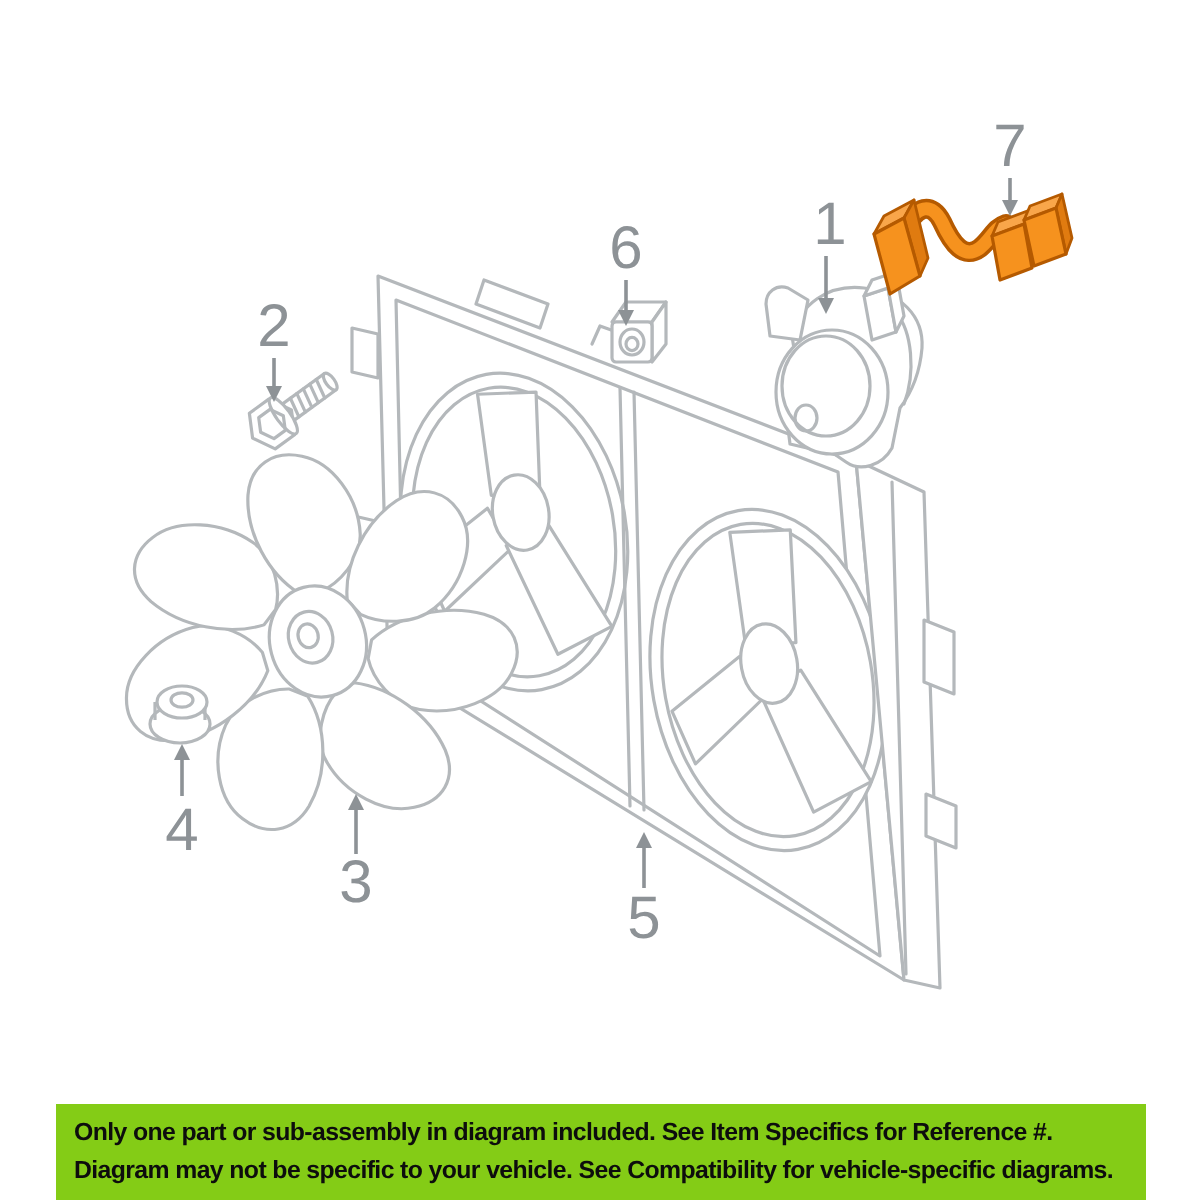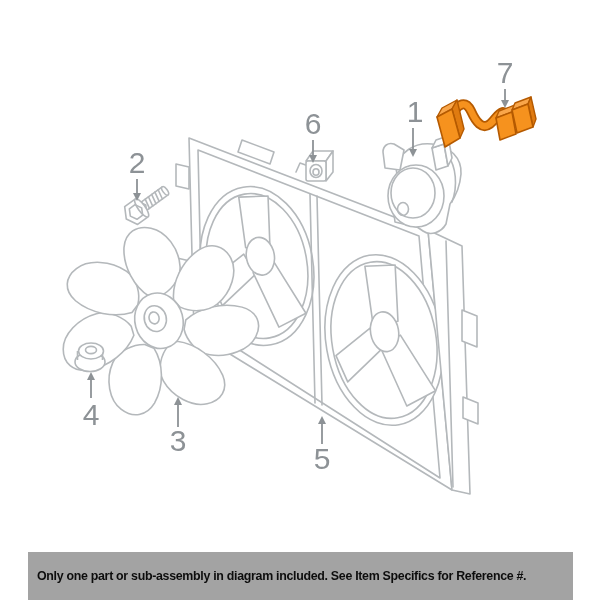--- a/index.html
+++ b/index.html
@@ -9,21 +9,21 @@
   .art{fill:none;stroke:#b4b8bb;stroke-width:1.6;stroke-linejoin:round;stroke-linecap:round;}
   .artf{fill:#ffffff;stroke:#b4b8bb;stroke-width:1.6;stroke-linejoin:round;}
   .callout-num{fill:#8d9296;font-size:30px;font-family:"Liberation Sans",sans-serif;}
   .arrow{stroke:#8d9296;stroke-width:1.8;fill:none;}
   .arrowhead{fill:#8d9296;stroke:none;}
   .hl{fill:#f6921e;stroke:#b55a00;stroke-width:1.6;stroke-linejoin:round;}
   .hl-top{fill:#f9a64a;stroke:#b55a00;stroke-width:1.4;stroke-linejoin:round;}
   .hl-side{fill:#e07b10;stroke:#b55a00;stroke-width:1.4;stroke-linejoin:round;}
   .wire-outer{fill:none;stroke:#b55a00;stroke-width:10;stroke-linecap:round;}
   .wire-inner{fill:none;stroke:#f6921e;stroke-width:6.5;stroke-linecap:round;}
-  #banner{position:absolute;left:28px;top:552px;width:545px;height:48px;background:#a3a3a3;
+  #banner{position:absolute;left:28px;top:552px;width:545px;height:48px;background:#84cc16;
           display:flex;flex-direction:column;justify-content:center;padding-left:9px;box-sizing:border-box;}
   #banner .bline{color:#0d0d0d;font-weight:bold;font-size:12.4px;line-height:19px;
           letter-spacing:-0.3px;white-space:nowrap;}
 </style>
 </head>
 <body>
 
 <div id="screen">
 
 <svg id="diagram-svg" width="600" height="600" viewBox="0 0 600 600">
@@ -165,15 +165,16 @@
   </g>
   <g>
     <text class="callout-num" x="505" y="83" text-anchor="middle">7</text>
     <path class="arrow" d="M505,89 L505,100"></path>
     <path class="arrowhead" d="M501,100 L509,100 L505,108 Z"></path>
   </g>
 </svg>
 
   <div id="banner">
     <div class="bline">Only one part or sub-assembly in diagram included. See Item Specifics for Reference #.</div>
+    <div class="bline">Diagram may not be specific to your vehicle. See Compatibility for vehicle-specific diagrams.</div>
   </div>
 
 </div>
 
 </body></html>

